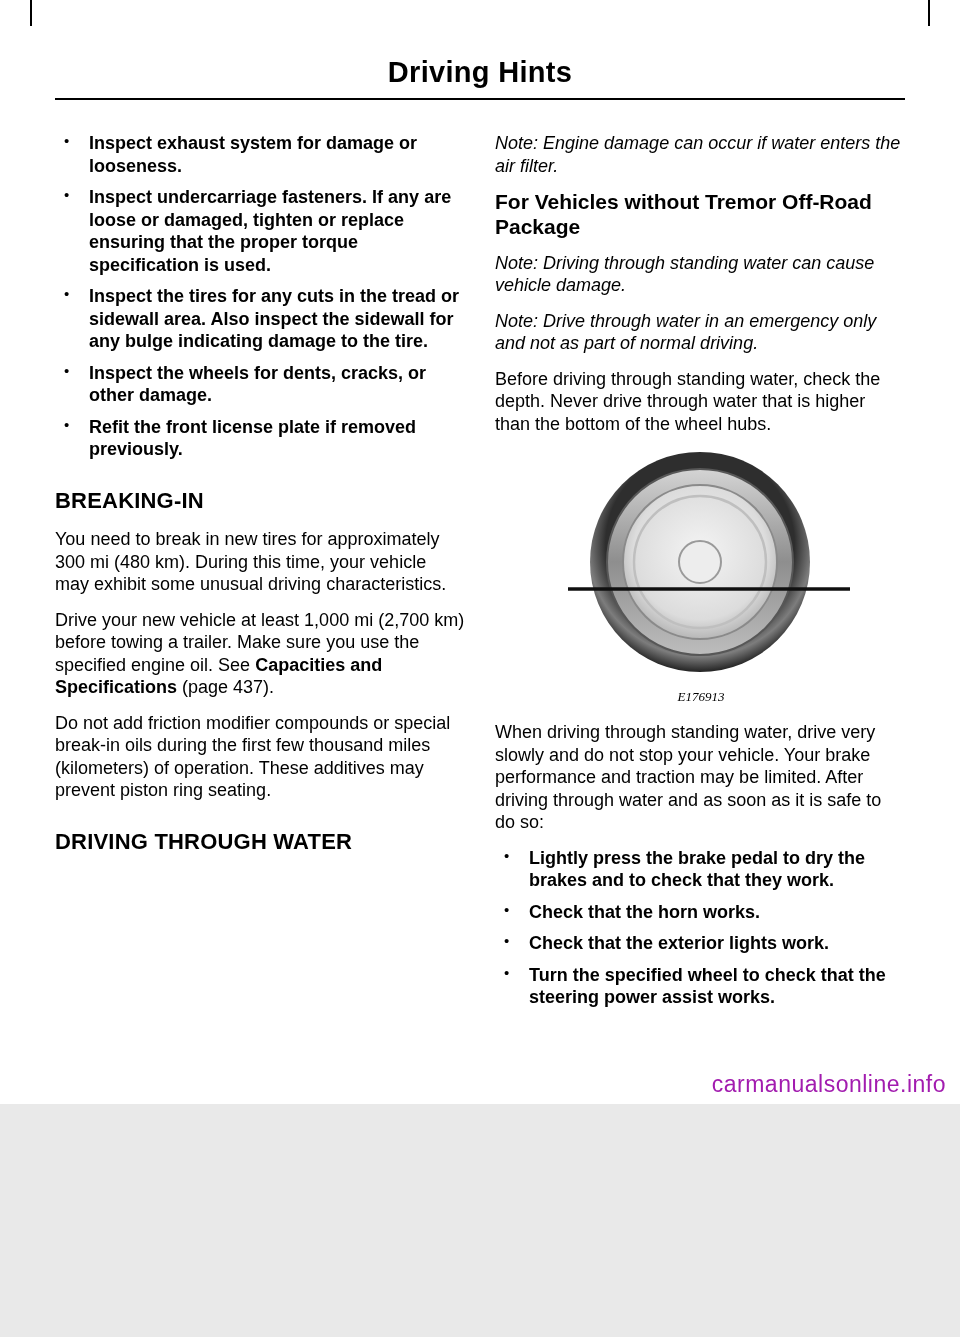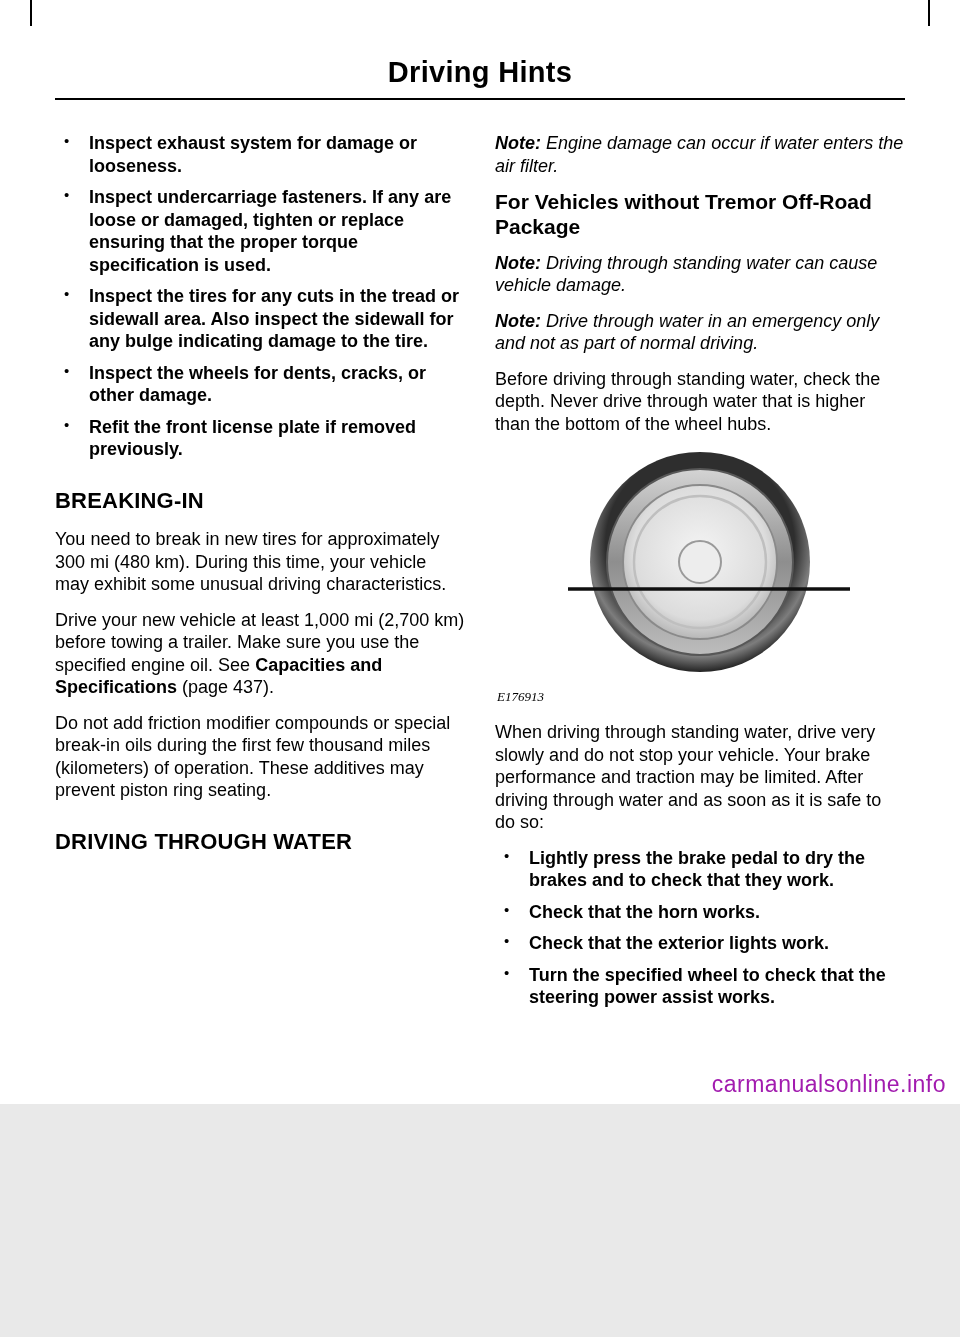--- a/index.html
+++ b/index.html
@@ -62,37 +62,37 @@
     letter-spacing: 0.2px;
   }
   h2.sub-heading {
     font-size: 21px;
     font-weight: bold;
     line-height: 1.18;
     margin: 2px 0 12px 0;
   }
 
   .note { font-style: italic; }
-  .note-label { font-weight: bold; }
+  .note-label { font-weight: normal; }
 
   .warning-box {
     border: 2px solid #000;
     margin-top: 30px;
     padding: 11px 13px 12px 12px;
   }
   .warning-box .warn-body { margin: 0; }
   .warn-icon {
     float: left;
     width: 38px;
     height: 34px;
     margin: 1px 9px 2px 0;
   }
   .warn-label { font-weight: bold; }
 
-  figure.wheel-figure { margin: 14px 0 0 0; }
+  figure.wheel-figure { margin: 14px 0 0 0; text-align: center; }
   figure.wheel-figure svg { display: block; margin: 0 auto; }
   figcaption.figure-code {
     font-family: "Liberation Serif", serif;
     font-style: italic;
     font-size: 13px;
     margin: 2px 0 16px 2px;
   }
 
   .page-number {
     position: absolute;

